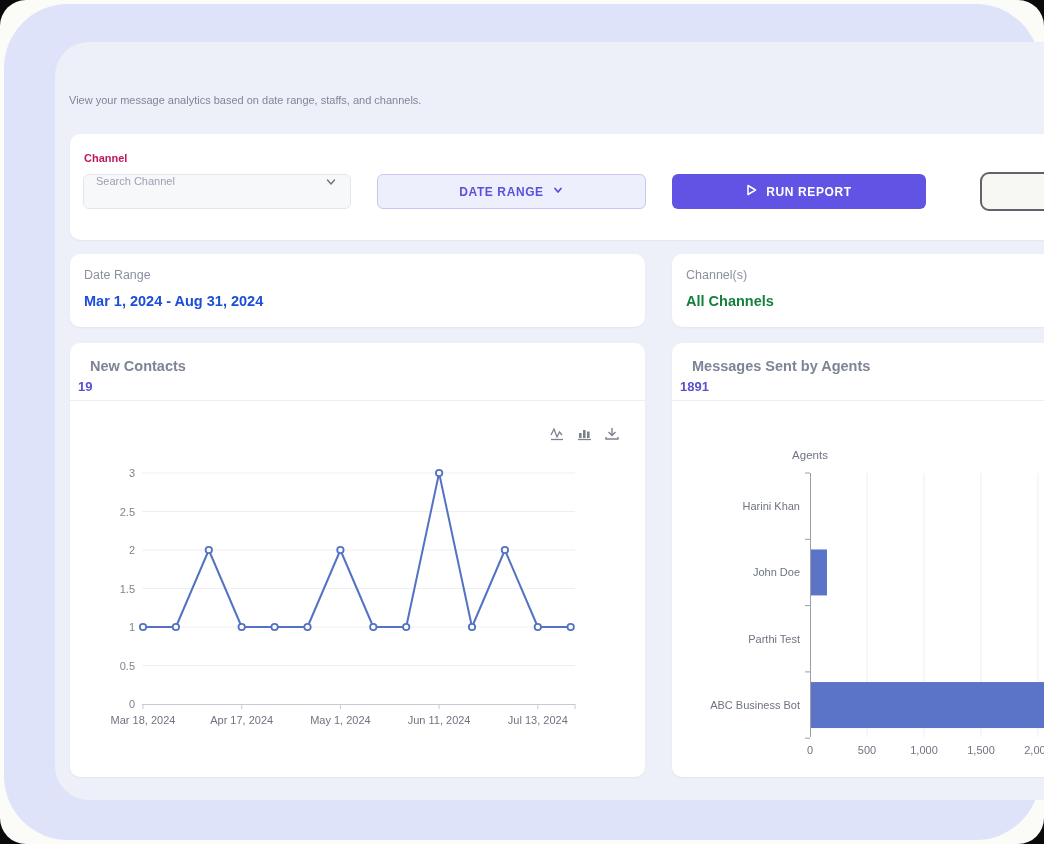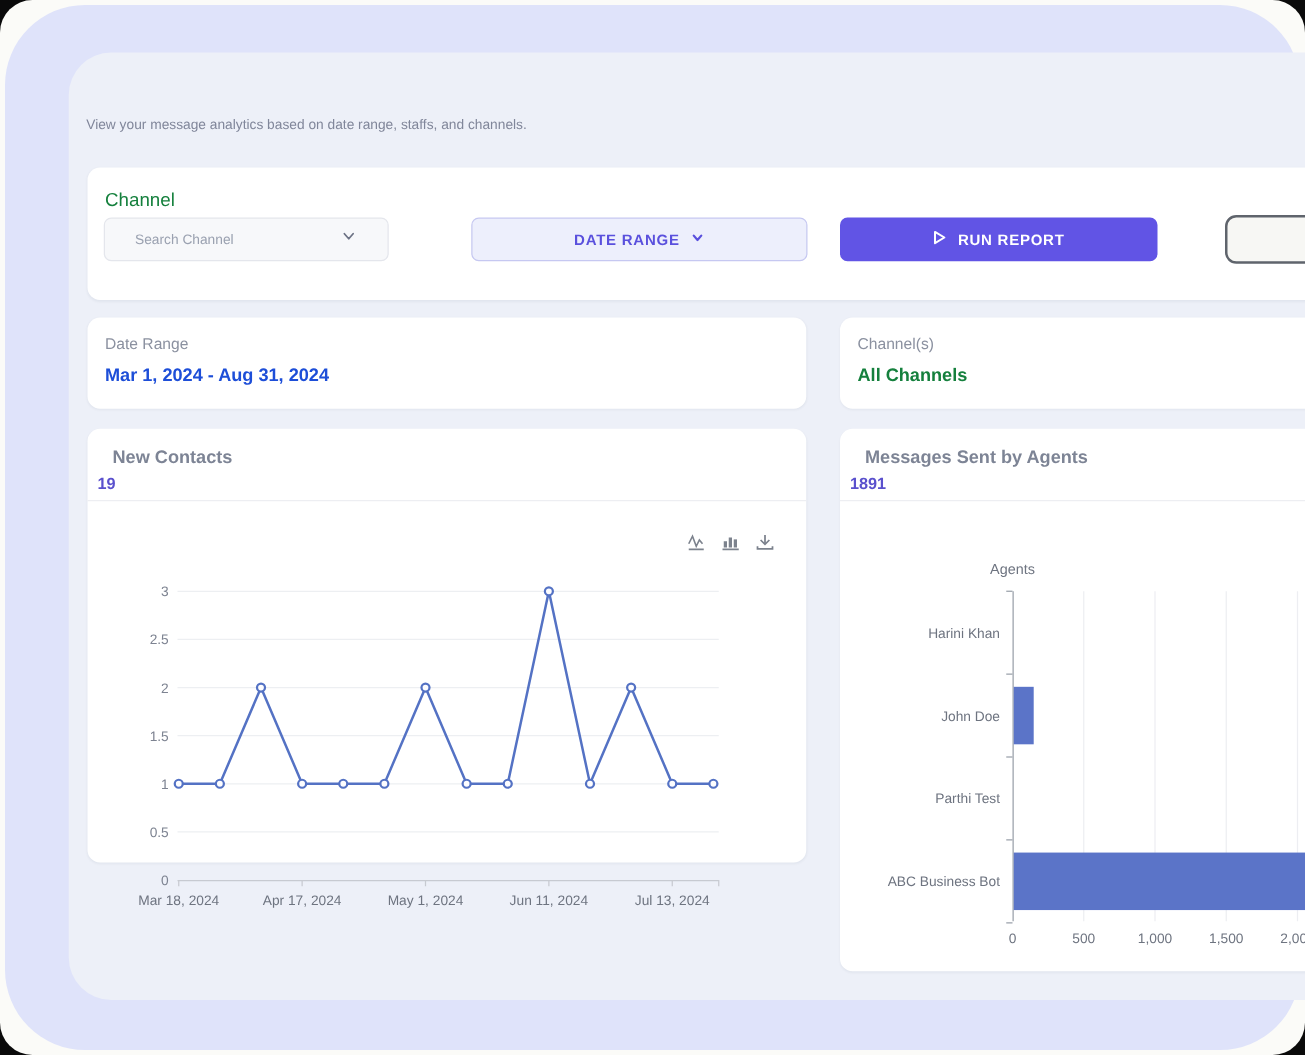--- a/index.html
+++ b/index.html
@@ -15,27 +15,27 @@
 
   .page-title { position:absolute; left:14px; top:24px; font-size:20px; font-weight:700;
                 color:#2f3850; letter-spacing:.2px; }
   .page-subtitle { position:absolute; left:14px; top:52px; font-size:11px; color:#80869a; }
 
   .card { position:absolute; background:#ffffff; border-radius:10px;
           box-shadow:0 1px 2px rgba(25,32,56,.05); }
 
   
   .filter-card { left:15px; top:92px; width:1030px; height:106px; }
-  .filter-label { position:absolute; top:18px; font-size:15px; color:#15803d; font-weight:400; }
+  .filter-label { position:absolute; top:18px; font-size:11px; color:#be185d; font-weight:700; }
   .lbl-channel { left:14px; }
   .lbl-date { left:307px;margin-top:27px; }
 
-  .channel-select { position:absolute; left:13px; top:40px; width:228px; height:35px;
+  .channel-select { position:absolute; left:13px; top:40px; width:268px; height:35px;
       background:#f7f8fa; border:1px solid #e4e6ec; border-radius:6px; display:flex;
-      align-items:center; justify-content:space-between; padding:0 24px; cursor:pointer; }
+      align-items:flex-start; justify-content:space-between; padding:0 12px; cursor:pointer; }
   .channel-select .placeholder { font-size:11px; color:#9aa1b0; }
 
   .date-range-btn { position:absolute; left:307px; top:40px; width:269px; height:35px;
       background:#edeffc; border:1px solid #c6c8f1; border-radius:6px; display:flex;
       align-items:center; justify-content:center; gap:8px; cursor:pointer;
       font-size:12px; font-weight:700; color:#5a50dd; letter-spacing:.6px; }
 
   .run-report-btn { position:absolute; left:602px; top:40px; width:254px; height:35px;
       background:#6154e5; border:none; border-radius:6px; display:flex; align-items:center;
       justify-content:center; gap:9px; cursor:pointer; font-size:12px; font-weight:700;
@@ -46,21 +46,21 @@
       overflow:hidden; }
 
   
   .dr-card { left:15px; top:212px; width:575px; height:73px; }
   .ch-card { left:617px; top:212px; width:428px; height:73px; }
   .sum-label { position:absolute; left:14px; top:14px; font-size:12.5px; color:#8b91a0; }
   .sum-value { position:absolute; left:14px; top:39px; font-size:14.5px; font-weight:700; color:#1d4ed8; }
   .sum-value.purple { color:#15803d; }
 
   
-  .contacts-card { left:15px; top:301px; width:575px; height:347px; }
+  .contacts-card { left:15px; top:301px; width:575px; height:434px; }
   .messages-card { left:617px; top:301px; width:428px; height:434px; }
   .chart-title { position:absolute; left:20px; top:15px; font-size:14.5px; color:#7d8495; font-weight:600; }
   .chart-total { position:absolute; left:8px; top:36px; font-size:13px; font-weight:700; color:#5a50cd; }
   .chart-divider { position:absolute; left:0; top:57px; width:100%; height:1px; background:#edeef2; }
 
   .chart-toolbar { position:absolute; top:82px; right:24px; display:flex; gap:9px; }
   .chart-toolbar .tool { width:18px; height:18px; cursor:pointer; color:#7c828d; }
 
   .chart-svg { position:absolute; left:0; top:0; }
 

